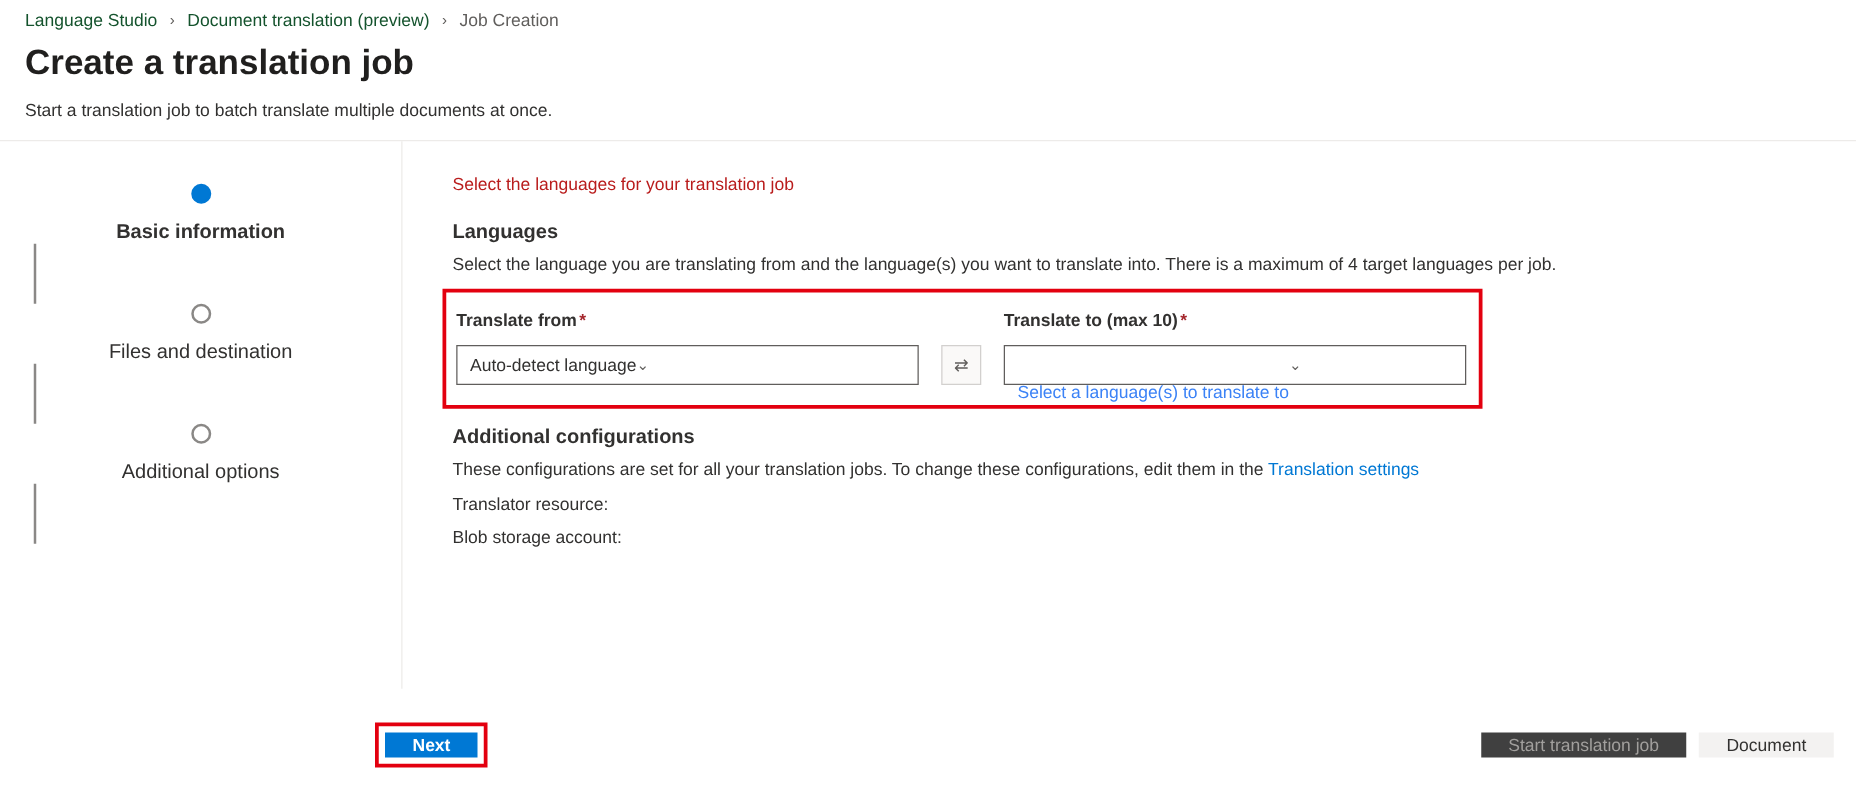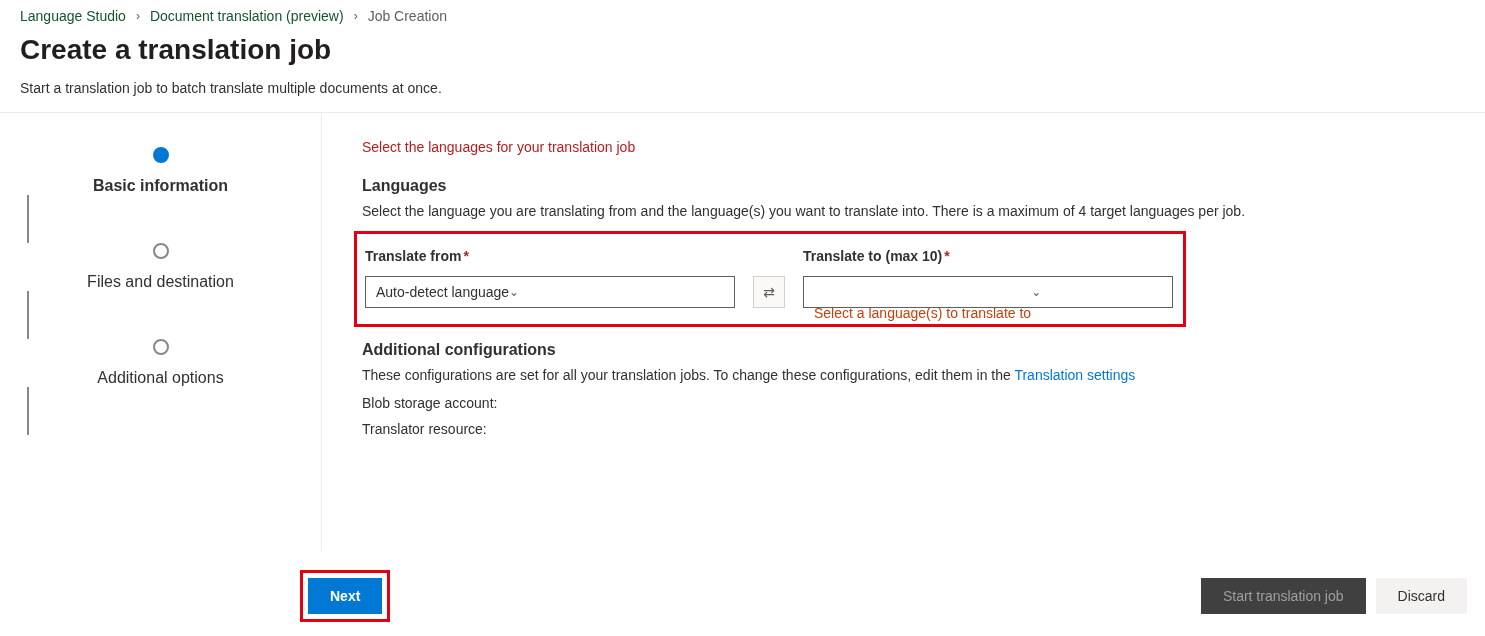--- a/index.html
+++ b/index.html
@@ -131,21 +131,21 @@
     height: 32px;
     border: 1px solid #605e5c;
     display: flex;
     align-items: center;
     justify-content: flex-start;
     padding: 0 10px;
     font-size: 14px;
     cursor: pointer;
     background: #fff;
   }
-  .dropdown .placeholder { color: #c2410c; margin-top: 41px; }
+  .dropdown .placeholder { color: #3b82f6; margin-top: 41px; }
   .dropdown .chev-down { color: #605e5c; font-size: 12px; }
 
   .swap {
     width: 32px; height: 32px;
     border: 1px solid #d2d0ce;
     display: flex;
     align-items: center;
     justify-content: center;
     color: #605e5c;
     cursor: pointer;
@@ -168,21 +168,21 @@
   .footer {
     position: absolute;
     left: 0; right: 0; bottom: 0;
     height: 70px;
     display: flex;
     align-items: center;
     justify-content: space-between;
     padding: 0 18px 10px 300px;
   }
   .btn {
-    height: 36px;
+    height: 20px;
     padding: 0 22px;
     font-size: 14px;
     border: none;
     cursor: pointer;
     font-weight: 600;
   }
   .btn-primary {
     background: #0078d4;
     color: #fff;
   }
@@ -270,26 +270,26 @@
             <span class="chev-down">⌄</span>
           </div>
         </div>
       </div>
     </div>
 
     <div class="section-title">Additional configurations</div>
     <div class="config-text">
       <span>These configurations are set for all your translation jobs. To change these configurations, edit them in the </span><a href="#">Translation settings</a>
     </div>
+    <div class="kv">Translator resource:</div>
     <div class="kv">Blob storage account:</div>
-    <div class="kv">Translator resource:</div>
   </div>
 </div>
 
 <div class="footer">
   <div class="next-wrap">
     <button class="btn btn-primary">Next</button>
   </div>
   <div class="footer-right">
     <button class="btn btn-disabled">Start translation job</button>
-    <button class="btn btn-secondary">Discard</button>
+    <button class="btn btn-secondary">Document</button>
   </div>
 </div>
 
 </body></html>

